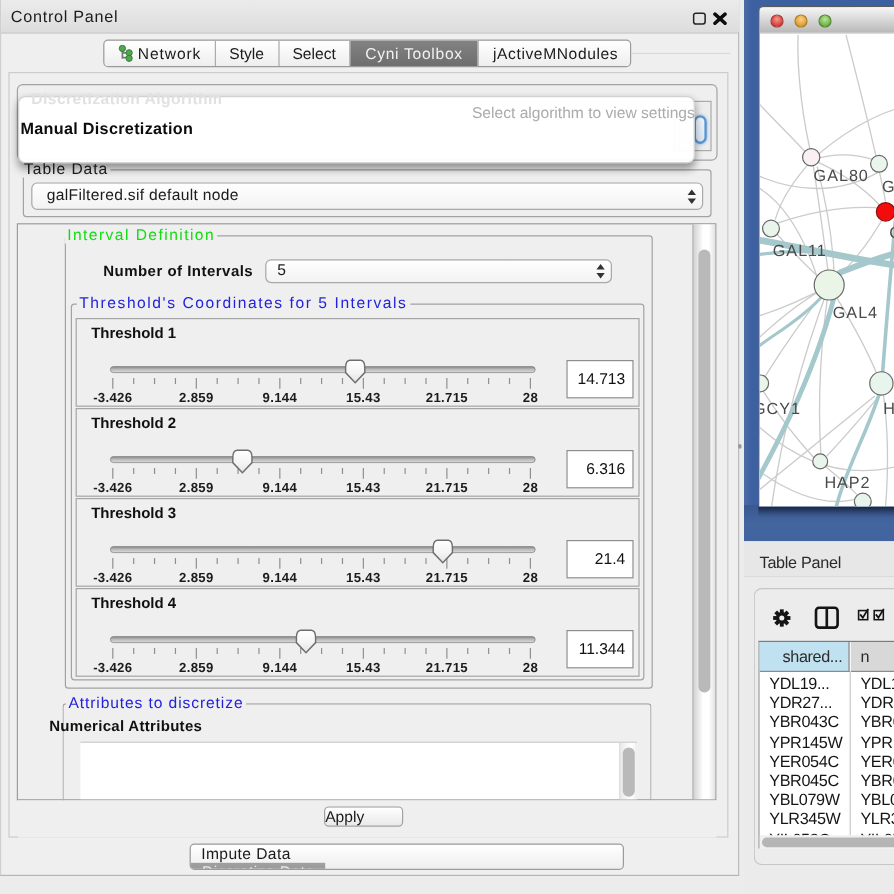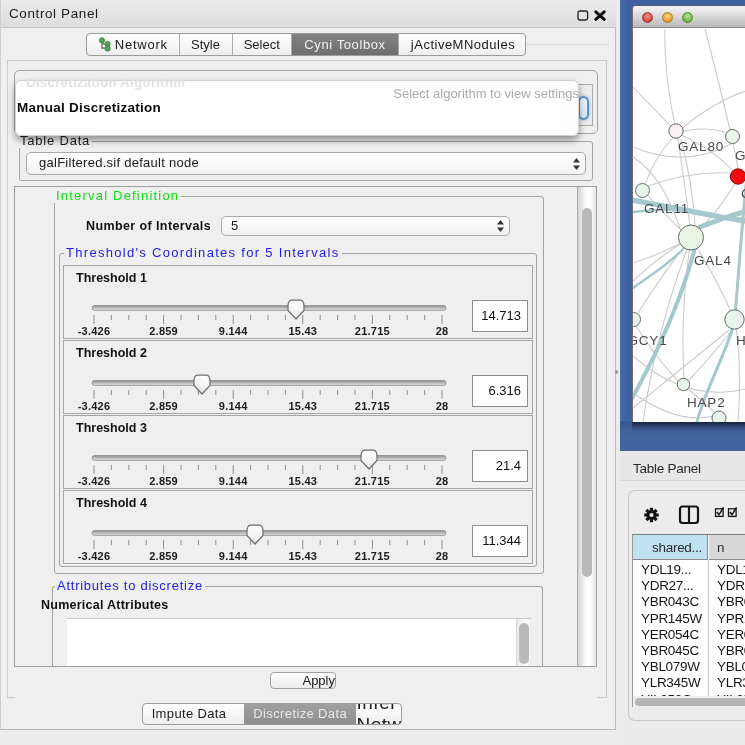--- a/index.html
+++ b/index.html
@@ -310,23 +310,23 @@
       <span class="gtitle" style="left:2px;color:#2222dd;font-size:13px;letter-spacing:0.75px;">Attributes to discretize</span>
     </div>
     <div class="abs" style="left:40px;top:597.5px;font-size:12.5px;font-weight:bold;color:#111;letter-spacing:0.25px;">Numerical Attributes</div>
     <div class="abs" style="left:66px;top:618px;width:464px;height:48px;background:#fff;border-top:1px solid #c9c9c9;overflow:hidden;">
       <div style="position:absolute;right:0;top:0;width:15px;height:49px;background:linear-gradient(90deg,#e8e8e8,#fbfbfb 45%,#ffffff 70%,#ececec);border-left:1px solid #d8d8d8;"></div>
         <div style="position:absolute;right:2.5px;top:4px;width:10px;height:41px;background:#b9b9b9;border-radius:5px;"></div>
     </div>
 
     <div class="abs" style="left:14px;top:667px;width:582px;height:31px;background:#efefef;"></div>
 
-    <div class="abs" style="left:269px;top:672px;width:66px;height:17px;background:linear-gradient(#ffffff,#e9e9e9);border:1px solid #a2a2a2;border-radius:4px;font-size:13px;color:#1a1a1a;text-align:right;line-height:15px;">Apply</div>
-
-    <div class="abs" style="left:141px;top:703px;width:260px;height:21.5px;background:linear-gradient(#ffffff,#eeeeee);border:1px solid #9b9b9b;border-radius:4px;display:flex;overflow:hidden;">
+    <div class="abs" style="left:269px;top:672px;width:66px;height:17px;background:linear-gradient(#ffffff,#e9e9e9);border:1px solid #a2a2a2;border-radius:4px;font-size:13px;color:#1a1a1a;text-align:left;line-height:15px;">Apply</div>
+
+    <div class="abs" style="left:157px;top:703px;width:362px;height:21.5px;background:linear-gradient(#ffffff,#eeeeee);border:1px solid #9b9b9b;border-radius:4px;display:flex;overflow:hidden;flex-direction:column;">
       <div style="width:101px;flex:none;display:flex;align-items:center;justify-content:center;font-size:13px;letter-spacing:0.35px;color:#1b1b1b;padding-right:9px;">Impute Data</div>
       <div style="width:112.4px;flex:none;display:flex;align-items:center;justify-content:center;font-size:13px;letter-spacing:0.37px;color:#e9e9e9;background:linear-gradient(#a0a0a0,#8d8d8d);">Discretize Data</div>
       <div style="width:107px;flex:none;display:flex;align-items:center;justify-content:center;font-size:19px;letter-spacing:0.55px;color:#1b1b1b;">Infer Network</div>
     </div>
 
     <div id="popup" class="abs"></div>
     <div class="abs" style="left:25px;top:75px;font-size:13px;font-weight:bold;color:#e1e1e1;letter-spacing:0.4px;">Discretization Algorithm</div>
     <div class="abs" style="left:14px;top:86px;width:564px;text-align:right;font-size:13px;font-weight:normal;color:#ababab;">Select algorithm to view settings</div>
     <div class="abs" style="left:16px;top:100px;font-size:13.5px;font-weight:bold;color:#0c0c0c;letter-spacing:0.25px;">Manual Discretization</div>
   </div>

